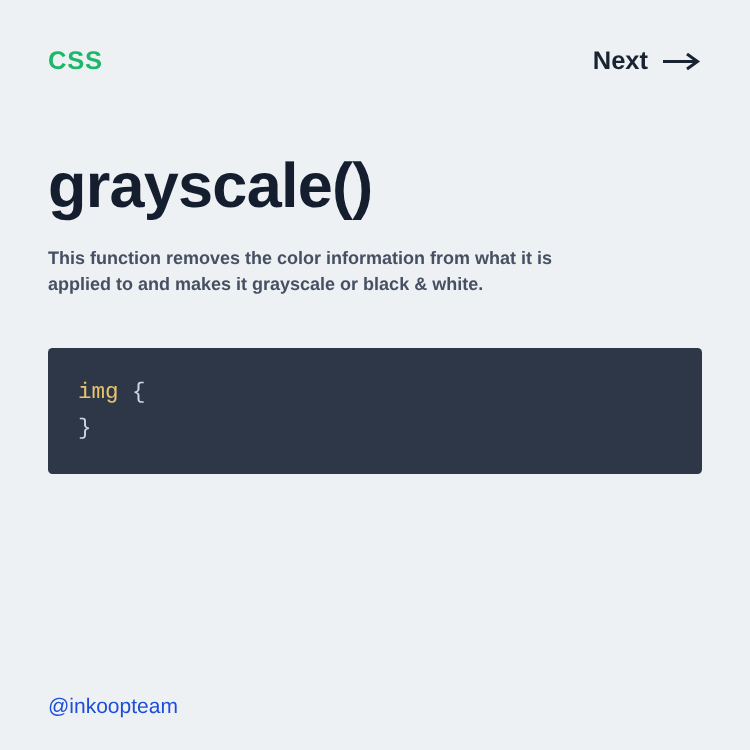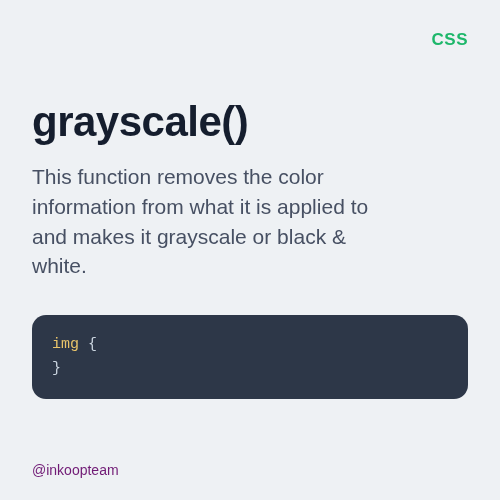--- a/index.html
+++ b/index.html
@@ -7,21 +7,21 @@
       width: 500px;
       height: 500px;
       background: #eef1f4;
       font-family: -apple-system, BlinkMacSystemFont, "Segoe UI", Helvetica, Arial, sans-serif;
       padding: 30px 32px 22px 32px;
       color: #1a2332;
       position: relative;
     }
     .header {
       display: flex;
-      justify-content: flex-end;
+      justify-content: space-between;
       align-items: center;
       margin-bottom: 48px;
     }
     .badge {
       font-weight: 800;
       font-size: 17px;
       color: #1db76a;
       letter-spacing: 0.5px;
     }
     .next-link {
@@ -40,59 +40,68 @@
       transform: translateY(-1px);
     }
     .title {
       font-size: 42px;
       font-weight: 800;
       letter-spacing: -0.5px;
       margin-bottom: 16px;
       color: #151e2e;
     }
     .description {
-      font-size: 21px;
+      font-size: 12px;
       line-height: 1.42;
       color: #475063;
-      font-weight: 400;
+      font-weight: 700;
       max-width: 340px;
       margin-bottom: 34px;
     }
     .code-block {
       background: #2d3748;
-      border-radius: 14px;
+      border-radius: 3px;
       padding: 18px 20px;
       font-family: "SFMono-Regular", Consolas, "Liberation Mono", Menlo, monospace;
       font-size: 15px;
       line-height: 1.6;
       color: #cbd5e0;
     }
     .code-selector { color: #e9c46a; }
     .code-brace { color: #cbd5e0; }
     .code-prop { color: #7fb7d0; }
     .code-func { color: #cbd5e0; }
     .code-value { color: #e9c46a; }
     .code-indent { display:inline-block; width: 2.2ch; }
     .footer {
       position: absolute;
       left: 32px;
       right: 32px;
       bottom: 22px;
       display: flex;
       justify-content: space-between;
       font-size: 14px;
-      color: #701a75;
+      color: #1d4ed8;
       text-align: right;
     }
   </style>
 </head>
 <body>
 
 <div class="header">
   <div class="badge">CSS</div>
+  <div class="next-link">
+    <span>Next</span>
+    <span class="arrow-icon">
+      <svg width="26" height="12" viewBox="0 0 26 12" fill="none">
+        <line x1="0" y1="6" x2="22" y2="6" stroke="#1a2332" stroke-width="2"></line>
+        <polyline points="16,1 23,6 16,11" fill="none" stroke="#1a2332" stroke-width="2"></polyline>
+      </svg>
+    </span>
+  </div>
 </div>
 
 <h1 class="title">grayscale()</h1>
 
 <p class="description">This function removes the color information from what it is applied to and makes it grayscale or black &amp; white.</p>
 
 <div class="code-block">
   <div>
     <span class="code-selector">img</span>
     <span> </span>

